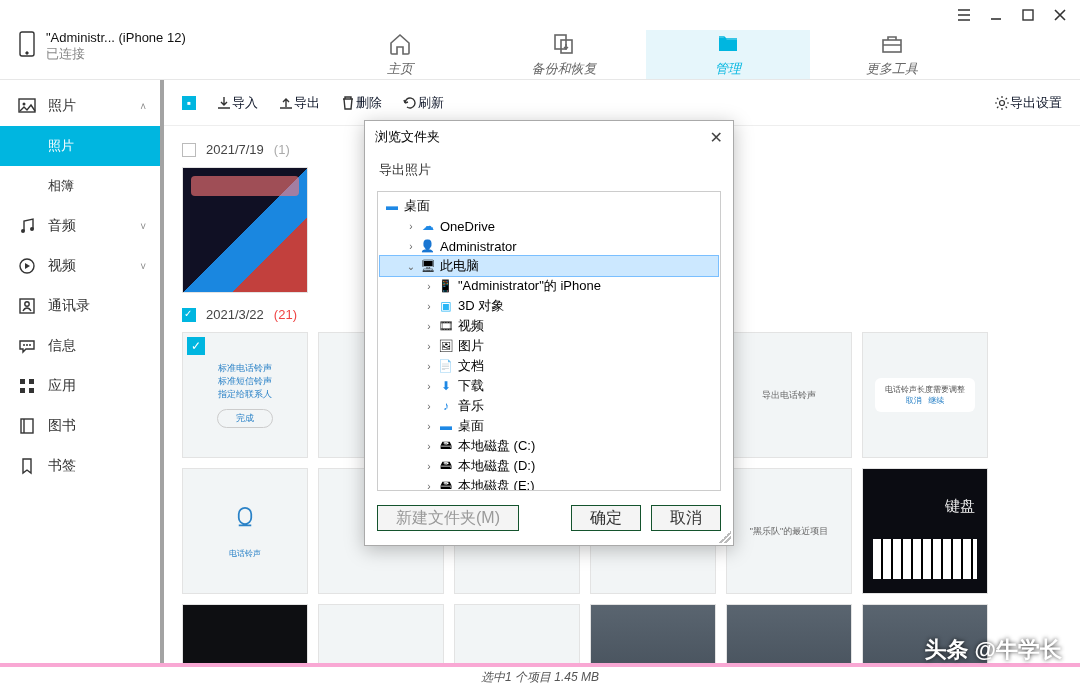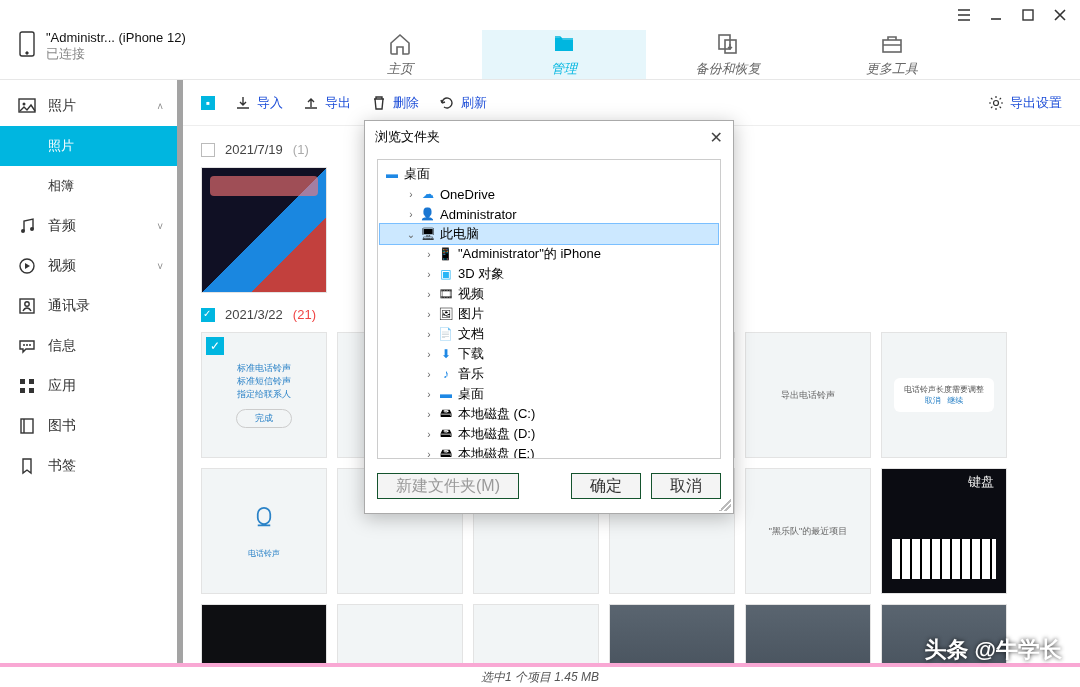--- a/index.html
+++ b/index.html
@@ -17,31 +17,31 @@
 .device-text { display: flex; flex-direction: column; line-height: 1.2; }
 .device-name { font-size: 13px; color: #111; }
 .device-status { font-size: 13px; color: #888; }
 .nav { display: flex; height: 100%; margin-left: 20px; font-style: italic; }
 .nav-item { width: 164px; display: flex; flex-direction: column; align-items: center; justify-content: center; gap: 4px; font-size: 13px; color: #666; cursor: pointer; }
 .nav-item.active { background: #e6f6fb; color: #00b6e0; }
 .nav-item svg { width: 24px; height: 24px; }
 
 
 .body { display: flex; height: calc(687px - 80px - 24px); }
-.sidebar { width: 183px; border-right: 6px solid #a3a3a3; padding-top: 6px; }
+.sidebar { width: 164px; border-right: 4px solid #a3a3a3; padding-top: 6px; }
 .side-item { height: 40px; display: flex; align-items: center; gap: 12px; padding: 0 18px; font-size: 14px; color: #333; cursor: pointer; position: relative; }
 .side-item.selected { background: #00b6e0; color: #fff; }
 .side-item.sub { padding-left: 48px; font-size: 13px; }
 .side-item .chev { position: absolute; right: 14px; font-size: 10px; color: #888; }
 .side-item svg { width: 18px; height: 18px; }
 
 
 .main { flex: 1; display: flex; flex-direction: column; }
 .toolbar { height: 46px; display: flex; align-items: center; gap: 20px; padding: 0 18px; border-bottom: 1px solid #eee; }
-.tool { display: flex; align-items: center; gap: 6px; font-size: 13px; color: #1d4ed8; cursor: pointer; }
+.tool { display: flex; align-items: center; font-size: 13px; color: #0f172a; cursor: pointer; }
 .tool svg { width: 16px; height: 16px; }
 .checkbox-all { width: 14px; height: 14px; border: 2px solid #00b6e0; background: #00b6e0; display: flex; align-items: center; justify-content: center; }
 .checkbox-all::after { content: "■"; color: #fff; font-size: 6px; }
 .spacer { flex: 1; }
 
 
 .content { flex: 1; overflow: auto; padding: 10px 18px; position: relative; }
 .group-header { display: flex; align-items: center; gap: 10px; margin: 6px 0 10px; font-size: 13px; color: #444; }
 .group-header .cb { width: 14px; height: 14px; border: 1px solid #bbb; }
 .group-header.sel .cb { background: #00b6e0; border-color: #00b6e0; position: relative; }
@@ -120,34 +120,34 @@
       <span class="device-status">已连接</span>
     </div>
   </div>
   <div class="nav">
     <div class="nav-item">
       <svg viewBox="0 0 24 24">
           <path d="M3 11l9-8 9 8v10a1 1 0 0 1-1 1h-5v-7h-6v7H4a1 1 0 0 1-1-1z" fill="none" stroke="#666" stroke-width="1.6"></path>
         </svg>
       <span>主页</span>
     </div>
-    <div class="nav-item active">
-      <svg viewBox="0 0 24 24">
-          <path d="M3 6h6l2 2h10v11H3z" fill="#00b6e0"></path>
-          <path d="M3 5h5l2 2h11" fill="none" stroke="#00b6e0" stroke-width="1.6"></path>
-        </svg>
-      <span>管理</span>
-    </div>
     <div class="nav-item">
       <svg viewBox="0 0 24 24">
           <rect x="3" y="3" width="11" height="14" fill="none" stroke="#666" stroke-width="1.6"></rect>
           <rect x="9" y="8" width="11" height="13" fill="none" stroke="#666" stroke-width="1.6"></rect>
           <path d="M14 12v5m-2-2l2 2 2-2" fill="none" stroke="#666" stroke-width="1.4"></path>
         </svg>
       <span>备份和恢复</span>
+    </div>
+    <div class="nav-item active">
+      <svg viewBox="0 0 24 24">
+          <path d="M3 6h6l2 2h10v11H3z" fill="#00b6e0"></path>
+          <path d="M3 5h5l2 2h11" fill="none" stroke="#00b6e0" stroke-width="1.6"></path>
+        </svg>
+      <span>管理</span>
     </div>
     <div class="nav-item">
       <svg viewBox="0 0 24 24">
           <rect x="3" y="8" width="18" height="12" fill="none" stroke="#666" stroke-width="1.6"></rect>
           <path d="M8 8V5h8v3M3 13h18" fill="none" stroke="#666" stroke-width="1.6"></path>
         </svg>
       <span>更多工具</span>
     </div>
   </div>
 </div>
@@ -299,21 +299,21 @@
                 <path d="M12 3a5 5 0 0 1 5 5v3a5 5 0 0 1-10 0V8a5 5 0 0 1 5-5zM7 17h10" fill="none" stroke="#2a82c7" stroke-width="1.4"></path>
               </svg><div style="font-size:8px;color:#2a82c7;margin-top:12px">电话铃声</div></div>
           </div>
         <div class="thumb"></div>
         <div class="thumb"></div>
         <div class="thumb"></div>
         <div class="thumb">
             <div style="font-size:9px;color:#666">"黑乐队"的最近项目</div>
           </div>
         <div class="thumb piano">
-            <div style="position:absolute;top:4px;right:12px;font-size:13px">键盘</div>
+            <div style="position:absolute;top:28px;right:12px;font-size:15px">键盘</div>
           </div>
         <div class="thumb dark"></div>
         <div class="thumb line">
             <div class="row"></div>
             <div class="row" style="background:#30d2c0"></div>
             <div class="row"></div>
           </div>
         <div class="thumb line">
             <div class="row"></div>
             <div class="row" style="background:#30d2c0"></div>
@@ -330,20 +330,21 @@
 <div class="statusbar">
   <span>选中1 个项目 1.45 MB</span>
 </div>
 
 <div class="overlay">
   <div class="dialog">
     <div class="dlg-title">
       <span>浏览文件夹</span>
       <span class="dlg-close">✕</span>
     </div>
+    <div class="dlg-sub">导出照片</div>
     <div class="tree">
       <div class="tree-row">
           <span class="ic" style="color:#1e88e5">▬</span>
           <span>桌面</span>
         </div>
       <div class="tree-row">
           <span class="ind ind1"></span>
           <span class="tw">›</span>
           <span class="ic" style="color:#1e88e5">☁</span>
           <span>OneDrive</span>

